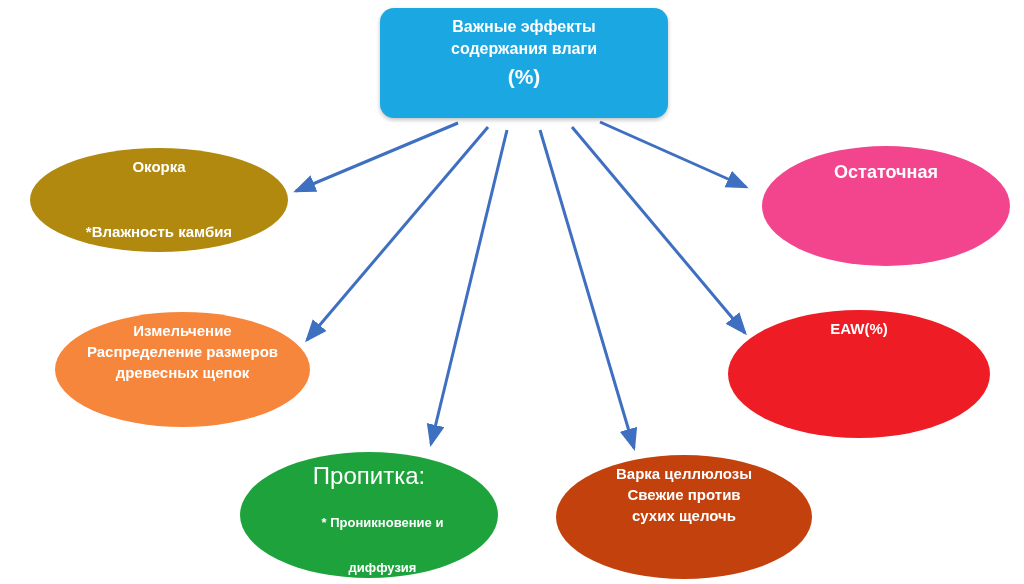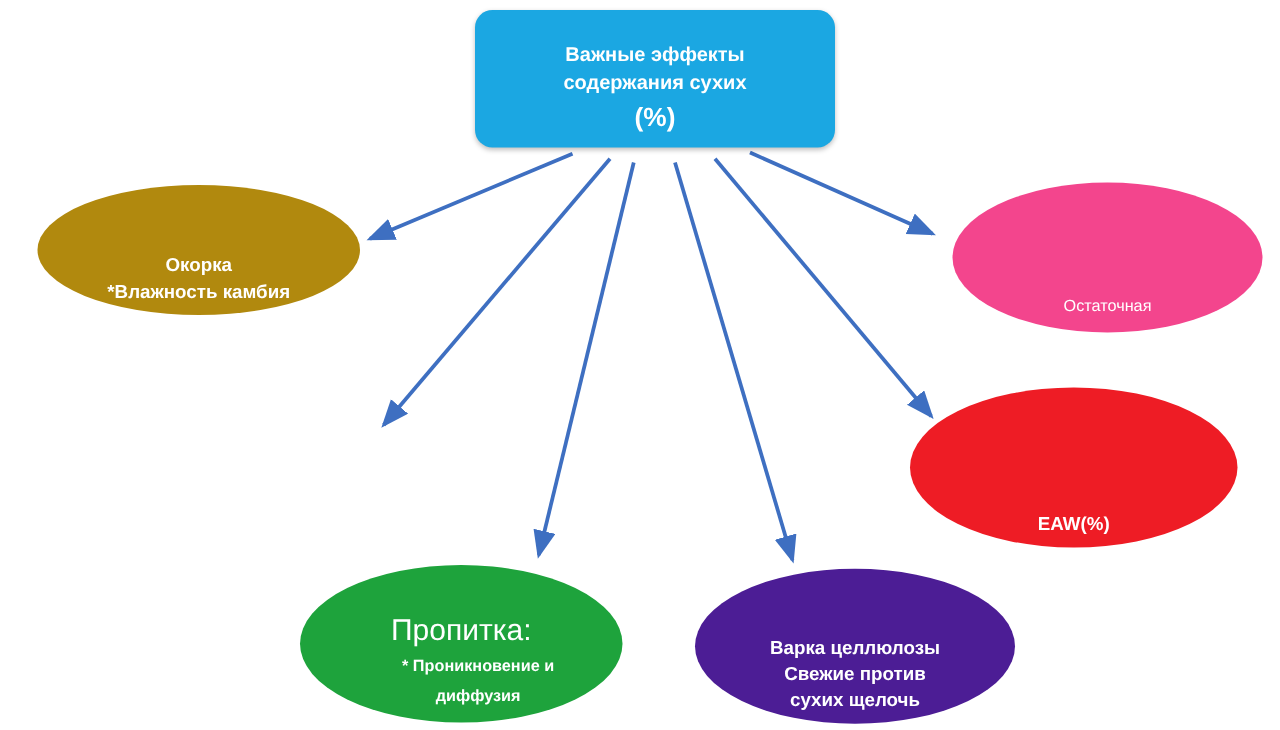--- a/index.html
+++ b/index.html
@@ -20,21 +20,21 @@
     left: 0; top: 0;
     width: 1024px;
     height: 584px;
     pointer-events: none;
   }
   .node {
     position: absolute;
     display: flex;
     flex-direction: column;
     align-items: center;
-    justify-content: flex-end;
+    justify-content: flex-start;
     text-align: center;
     color: #ffffff;
     box-sizing: border-box;
     padding: 8px 14px;
   }
   .rootbox {
     border-radius: 14px;
     box-shadow: 0 2px 4px rgba(0,0,0,0.25);
   }
   .ellipse {
@@ -49,22 +49,22 @@
     font-size: 16px;
     font-weight: bold;
     line-height: 1.4;
   }
   .line-pct {
     font-size: 21px;
     font-weight: bold;
     line-height: 1.5;
   }
   .line-small-13 {
-    font-size: 13px;
-    font-weight: normal;
+    font-size: 18px;
+    font-weight: bold;
     line-height: 2.0;
   }
   .line-title-24 {
     font-size: 24px;
     font-weight: 500;
     line-height: 1.3;
   }
   .line-sub-13 {
     font-size: 13px;
     font-weight: bold;
@@ -86,43 +86,48 @@
     <line class="arrow-line" x1="458" y1="123" x2="296" y2="191" stroke-width="3" marker-end="url(#ah)" stroke="#3E6FC1"></line>
     <line class="arrow-line" x1="600" y1="122" x2="746" y2="187" stroke-width="3" marker-end="url(#ah)" stroke="#3E6FC1"></line>
     <line class="arrow-line" x1="488" y1="127" x2="307" y2="340" stroke-width="3" marker-end="url(#ah)" stroke="#3E6FC1"></line>
     <line class="arrow-line" x1="572" y1="127" x2="745" y2="333" stroke-width="3" marker-end="url(#ah)" stroke="#3E6FC1"></line>
     <line class="arrow-line" x1="507" y1="130" x2="431" y2="444" stroke-width="3" marker-end="url(#ah)" stroke="#3E6FC1"></line>
     <line class="arrow-line" x1="540" y1="130" x2="634" y2="448" stroke-width="3" marker-end="url(#ah)" stroke="#3E6FC1"></line>
   </svg>
 
   <div class="node rootbox" style="left: 380px; top: 8px; width: 288px; height: 110px; background: rgb(27, 167, 226);">
     <div class="line-bold-16">Важные эффекты</div>
-    <div class="line-bold-16">содержания сухих</div>
+    <div class="line-bold-16">содержания влаги</div>
     <div class="line-pct">(%)</div>
   </div>
 
-  <div class="node ellipse" style="left: 30px; top: 148px; width: 258px; height: 104px; background: rgb(177, 137, 14);">
+  <div class="node ellipse" style="left: 30px; top: 148px; width: 258px; height: 104px; background: rgb(177, 137, 14); gap: 44px;">
     <div class="line-bold-15">Окорка</div>
     <div class="line-bold-15">*Влажность камбия</div>
   </div>
 
   <div class="node ellipse" style="left: 762px; top: 146px; width: 248px; height: 120px; background: rgb(243, 69, 141);">
     <div class="line-small-13">Остаточная</div>
   </div>
 
+  <div class="node ellipse" style="left: 55px; top: 312px; width: 255px; height: 115px; background: rgb(246, 134, 59);">
+    <div class="line-bold-15">Измельчение</div>
+    <div class="line-bold-15">Распределение размеров</div>
+    <div class="line-bold-15">древесных щепок</div>
+  </div>
 
   <div class="node ellipse" style="left: 728px; top: 310px; width: 262px; height: 128px; background: rgb(238, 28, 37);">
     <div class="line-bold-15">EAW(%)</div>
   </div>
 
-  <div class="node ellipse" style="left: 240px; top: 452px; width: 258px; height: 126px; background: rgb(30, 163, 60);">
+  <div class="node ellipse" style="left: 240px; top: 452px; width: 258px; height: 126px; background: rgb(30, 163, 60); gap: 20px;">
     <div class="line-title-24">Пропитка:</div>
     <div class="line-sub-13">* Проникновение и</div>
     <div class="line-sub-13">диффузия</div>
   </div>
 
-  <div class="node ellipse" style="left: 556px; top: 455px; width: 256px; height: 124px; background: #4c1d95;">
+  <div class="node ellipse" style="left: 556px; top: 455px; width: 256px; height: 124px; background: #c2410c;">
     <div class="line-bold-15">Варка целлюлозы</div>
     <div class="line-bold-15">Свежие против</div>
     <div class="line-bold-15">сухих щелочь</div>
   </div>
 
 </div>
 
 </body></html>

